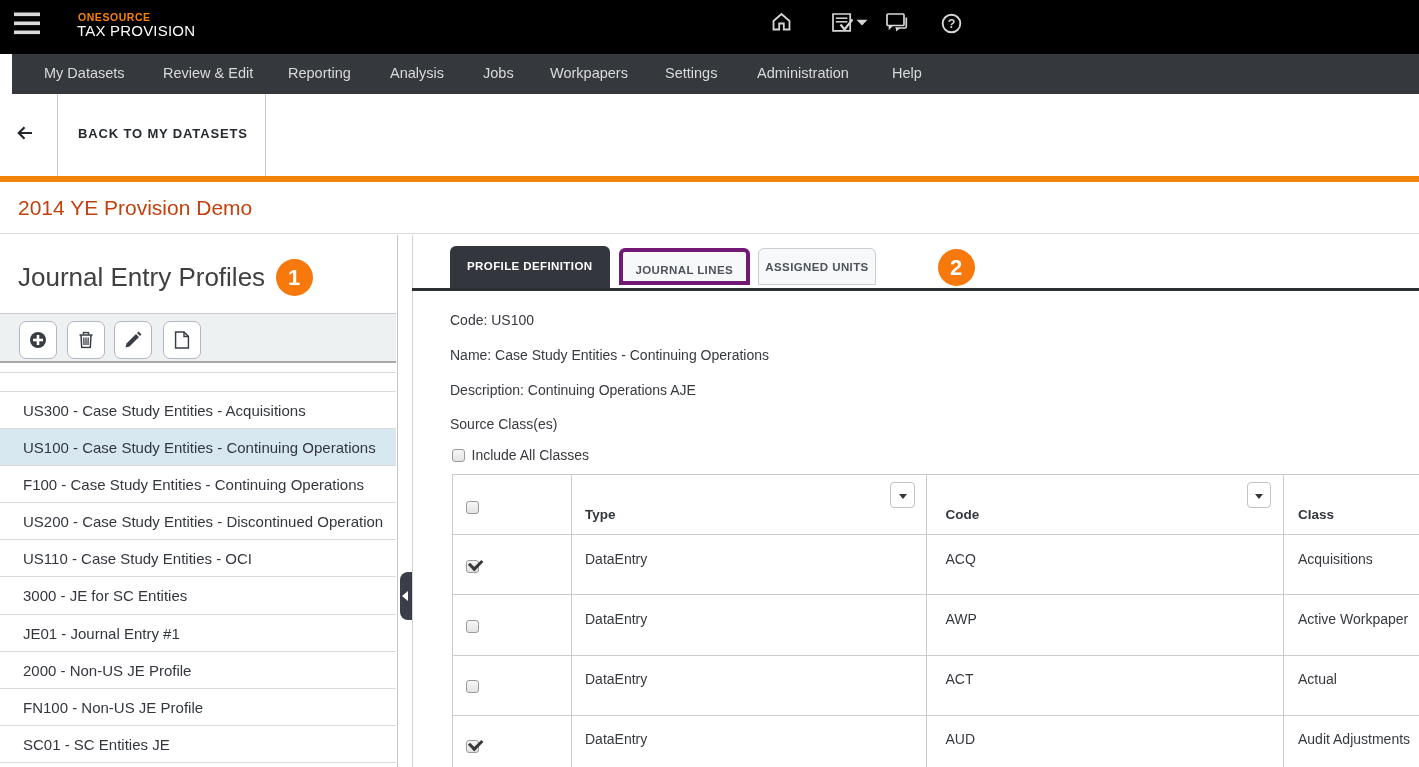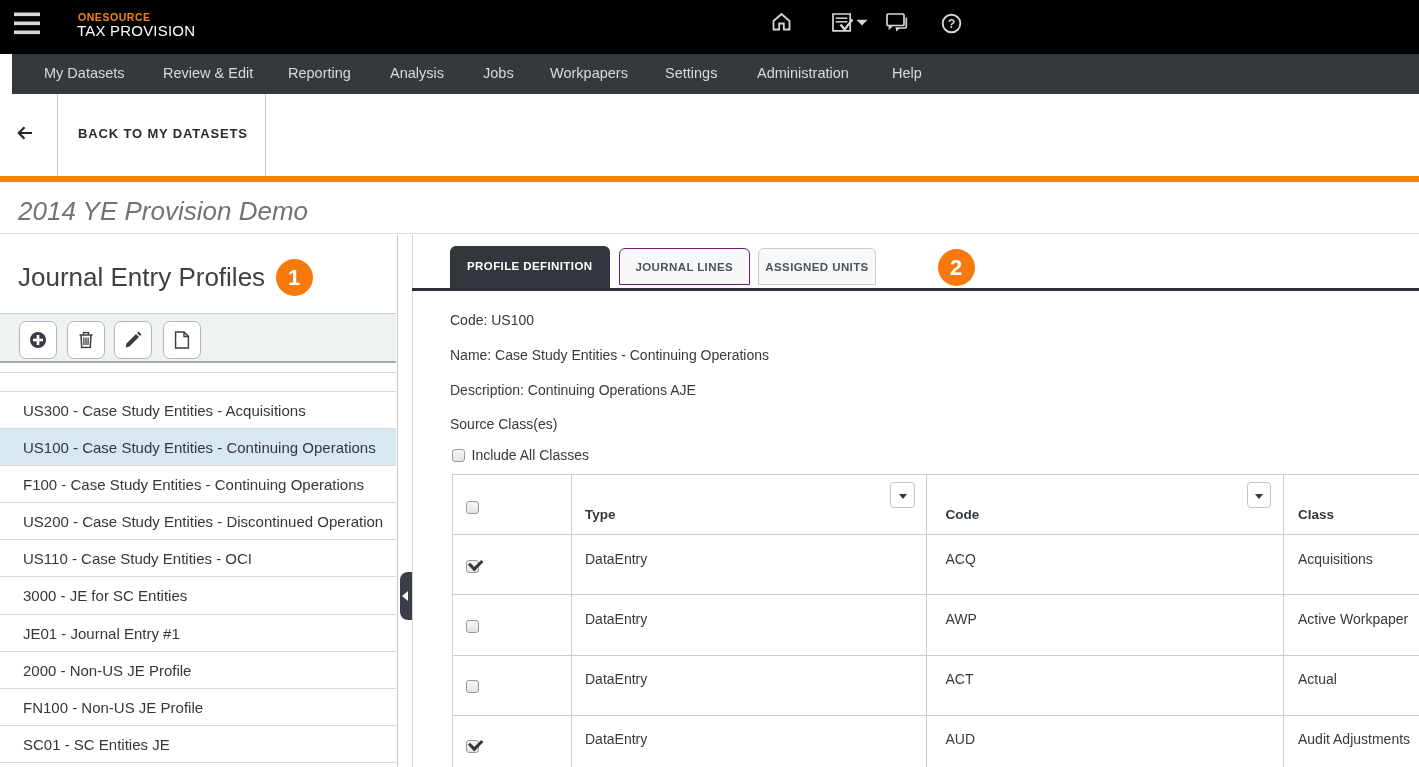--- a/index.html
+++ b/index.html
@@ -18,21 +18,21 @@
 .nav { position:absolute; top:0; height:39.5px; line-height:39.5px; color:#d9dadb; font-size:14.5px; }
 
 
 #backstrip { left:0; top:93.5px; width:1419px; height:82.5px; background:#fff; }
 .vline { position:absolute; top:0; width:1px; height:82.5px; background:#cbcbcb; }
 #backtext { left:78px; top:32.5px; font-size:13px; font-weight:bold; letter-spacing:0.85px; color:#26292e; }
 
 
 #orangebar { left:0; top:176px; width:1419px; height:5.5px; background:#f2830b; }
 #headbar { left:0; top:181.5px; width:1419px; height:52px; background:#fff; border-bottom:1px solid #dcdcdc; }
-#datasettitle { left:18px; top:14px; font-size:26px; color:#737373;font-style:italic; }
+#datasettitle { left:18px; top:14px; font-size:21px; color:#c2410c; }
 
 
 #leftpanel { left:0; top:234.5px; width:397.5px; height:532.5px; background:#fff; border-right:1.5px solid #c6c6c6; }
 #jepheading { left:18px; top:27px; font-size:26px; color:#404040; }
 #badge1 { left:275.5px; top:24.5px; }
 .badge { width:37px; height:37px; border-radius:50%; background:#f8790b; color:#fff;
   font-size:22px; font-weight:bold; text-align:center; line-height:37px; }
 #toolbar { left:0; top:78px; width:396px; height:50px; background:#eef1f2;
   border-top:1px solid #cccccc; border-bottom:2px solid #a8a8a8; }
 .tbtn { position:absolute; top:7px; width:38px; height:38px; background:#fff;
@@ -48,21 +48,21 @@
 #handle { left:399.5px; top:572px; width:12px; height:48px; background:#3a3e48; border-radius:8px 0 0 8px; }
 #handle .tri { position:absolute; left:2.5px; top:19px; width:0; height:0;
   border-top:5px solid transparent; border-bottom:5px solid transparent; border-right:6px solid #fff; }
 
 
 #rpborder { left:411.5px; top:234.5px; width:1px; height:532.5px; background:#d5d5d5; }
 .tab { position:absolute; font-weight:bold; font-size:11.5px; letter-spacing:0.4px;
   text-align:center; border-radius:6px 6px 0 0; }
 #tab1 { left:450px; top:246px; width:159.5px; height:45px; background:#33363c; color:#fff; line-height:41px; }
 #tab2 { left:619px; top:247.5px; width:130.5px; height:37px; background:#f7f8f9;
-  border:1px solid #701a75; color:#4d525b; line-height:36px; }
+  border:4px solid #701a75; color:#4d525b; line-height:36px; }
 #tab3 { left:758px; top:247.5px; width:118px; height:37px; background:#f7f8f9;
   border:1px solid #c9ccd3; color:#4d525b; line-height:36px; }
 #tabline { left:412px; top:287.5px; width:1007px; height:3.5px; background:#2d3036; }
 #badge2 { left:937.5px; top:248.5px; }
 .ftext { position:absolute; font-size:14px; color:#36393e; }
 
 
 .cb { position:absolute; width:13px; height:13px; border:1px solid #9a9a9a; border-radius:3px;
   background:linear-gradient(#f6f6f6,#e4e4e4); }
 .cb.chk::after { content:""; position:absolute; left:1.6px; top:-1.8px; width:10px; height:5.5px;

